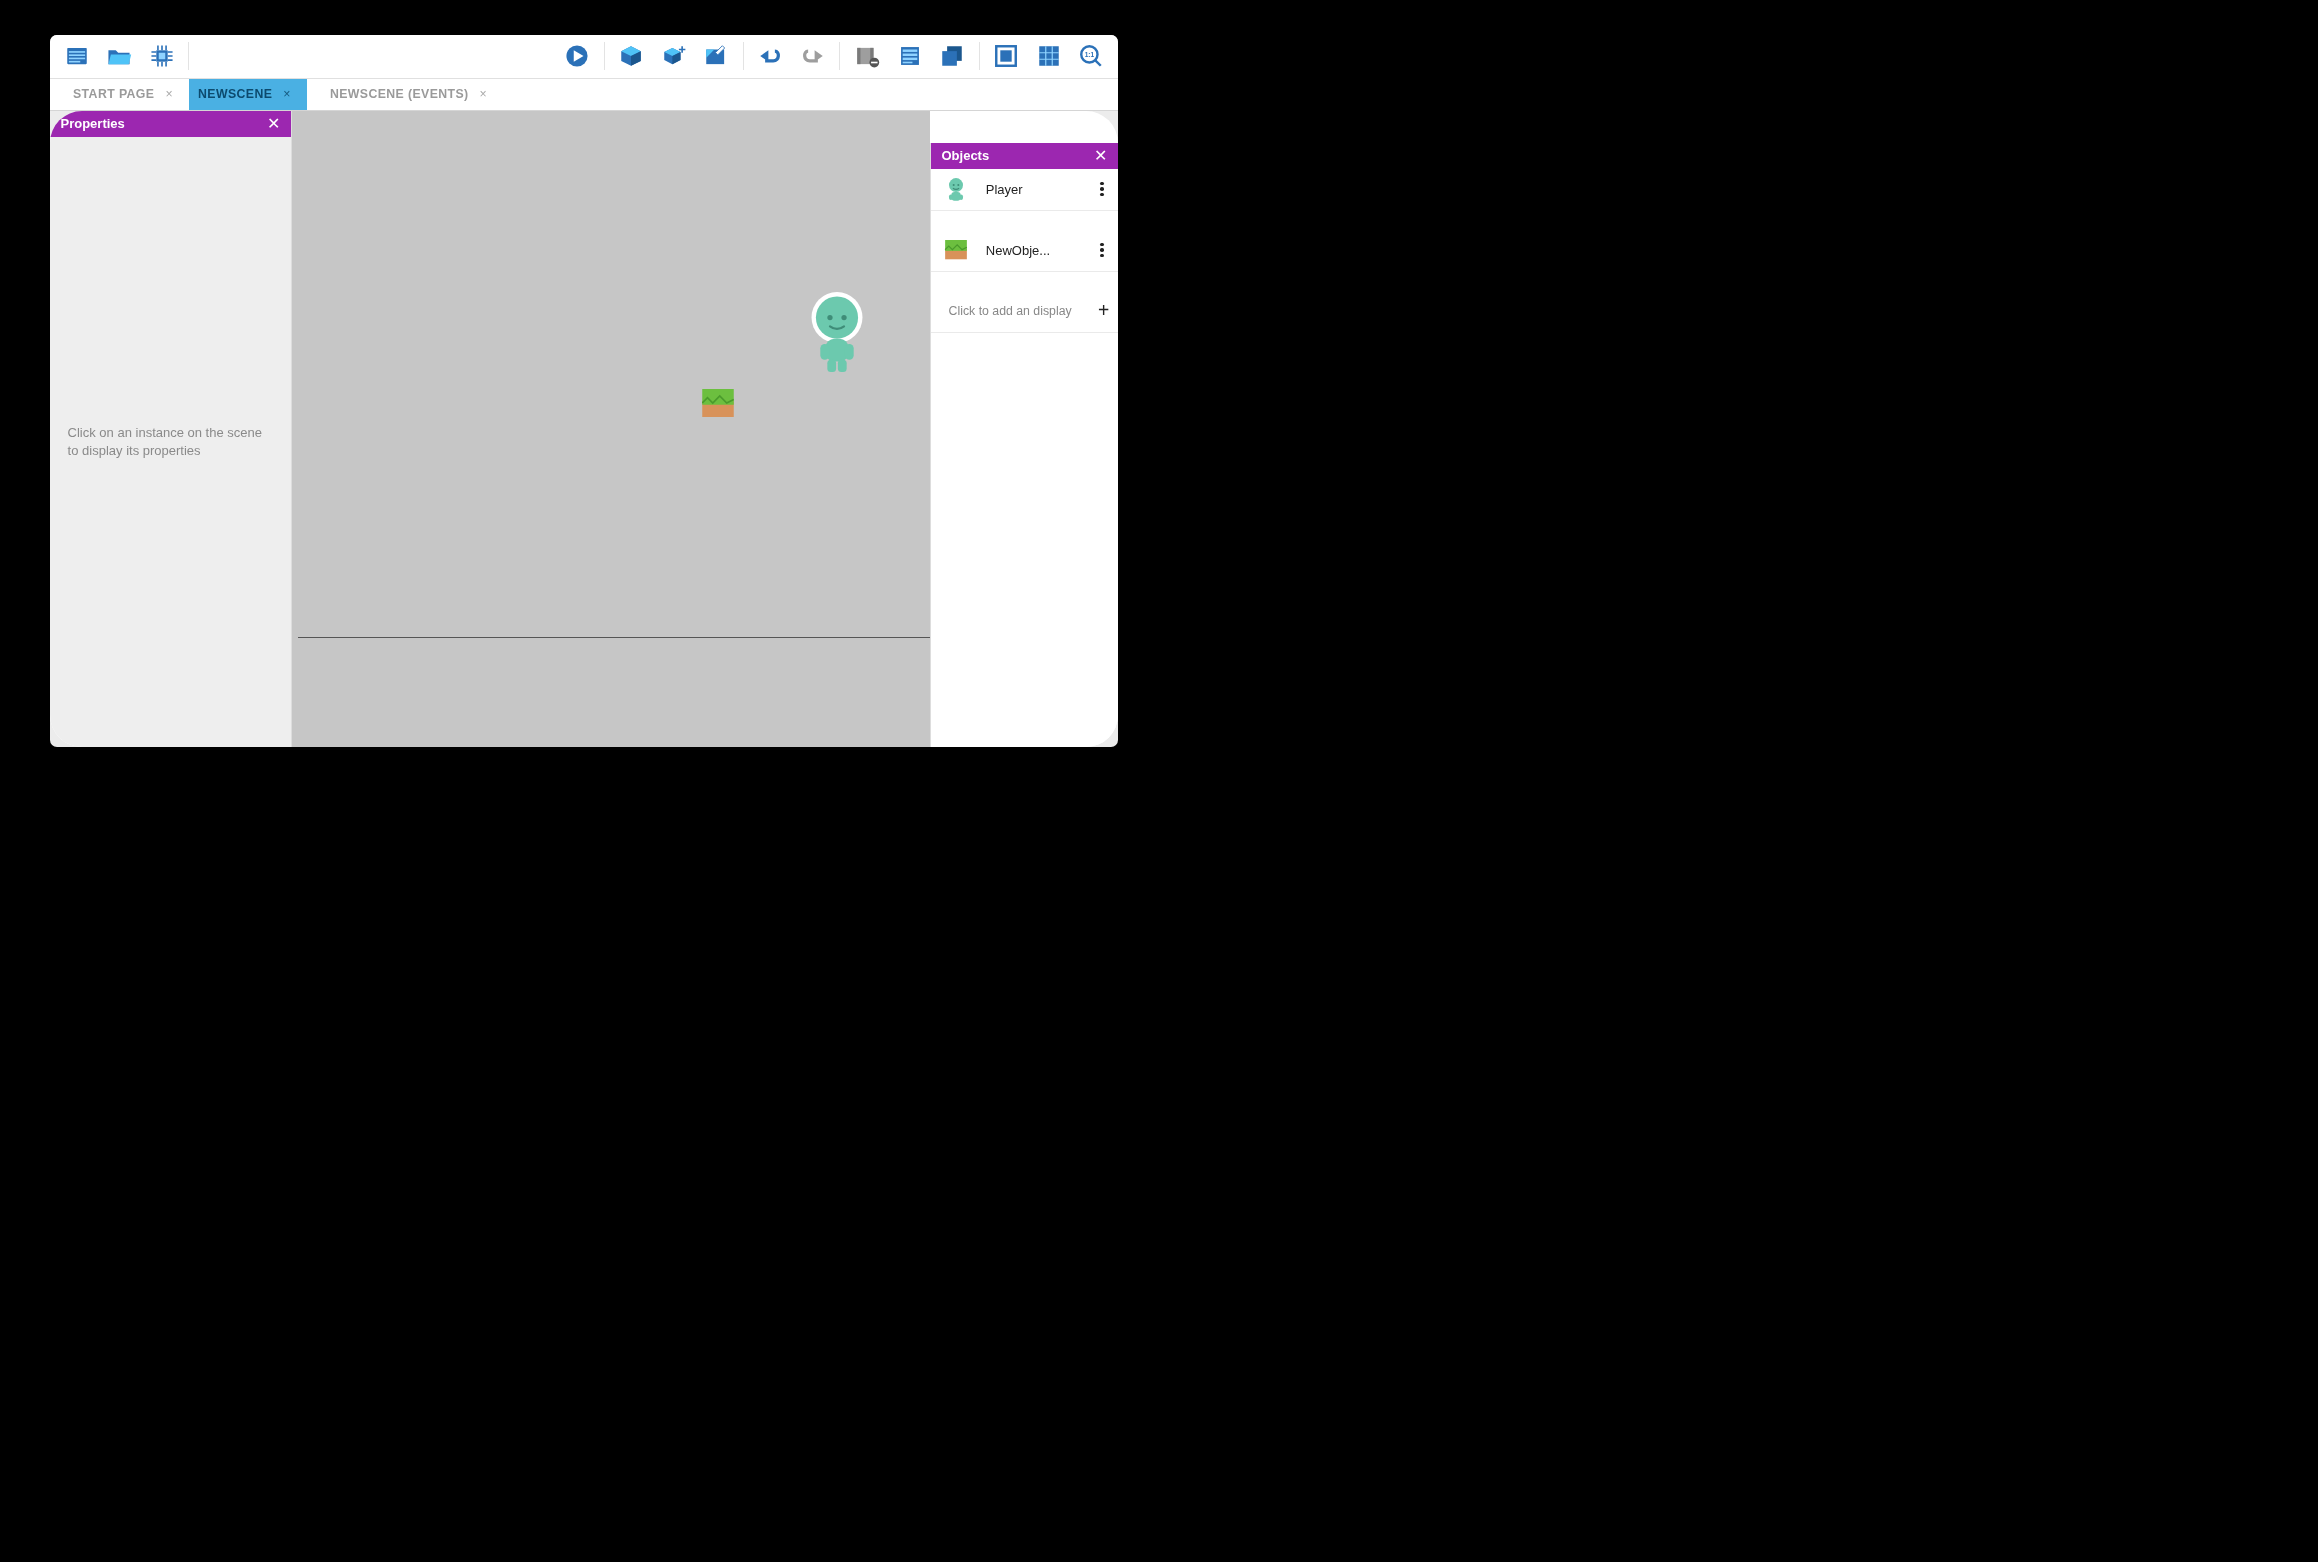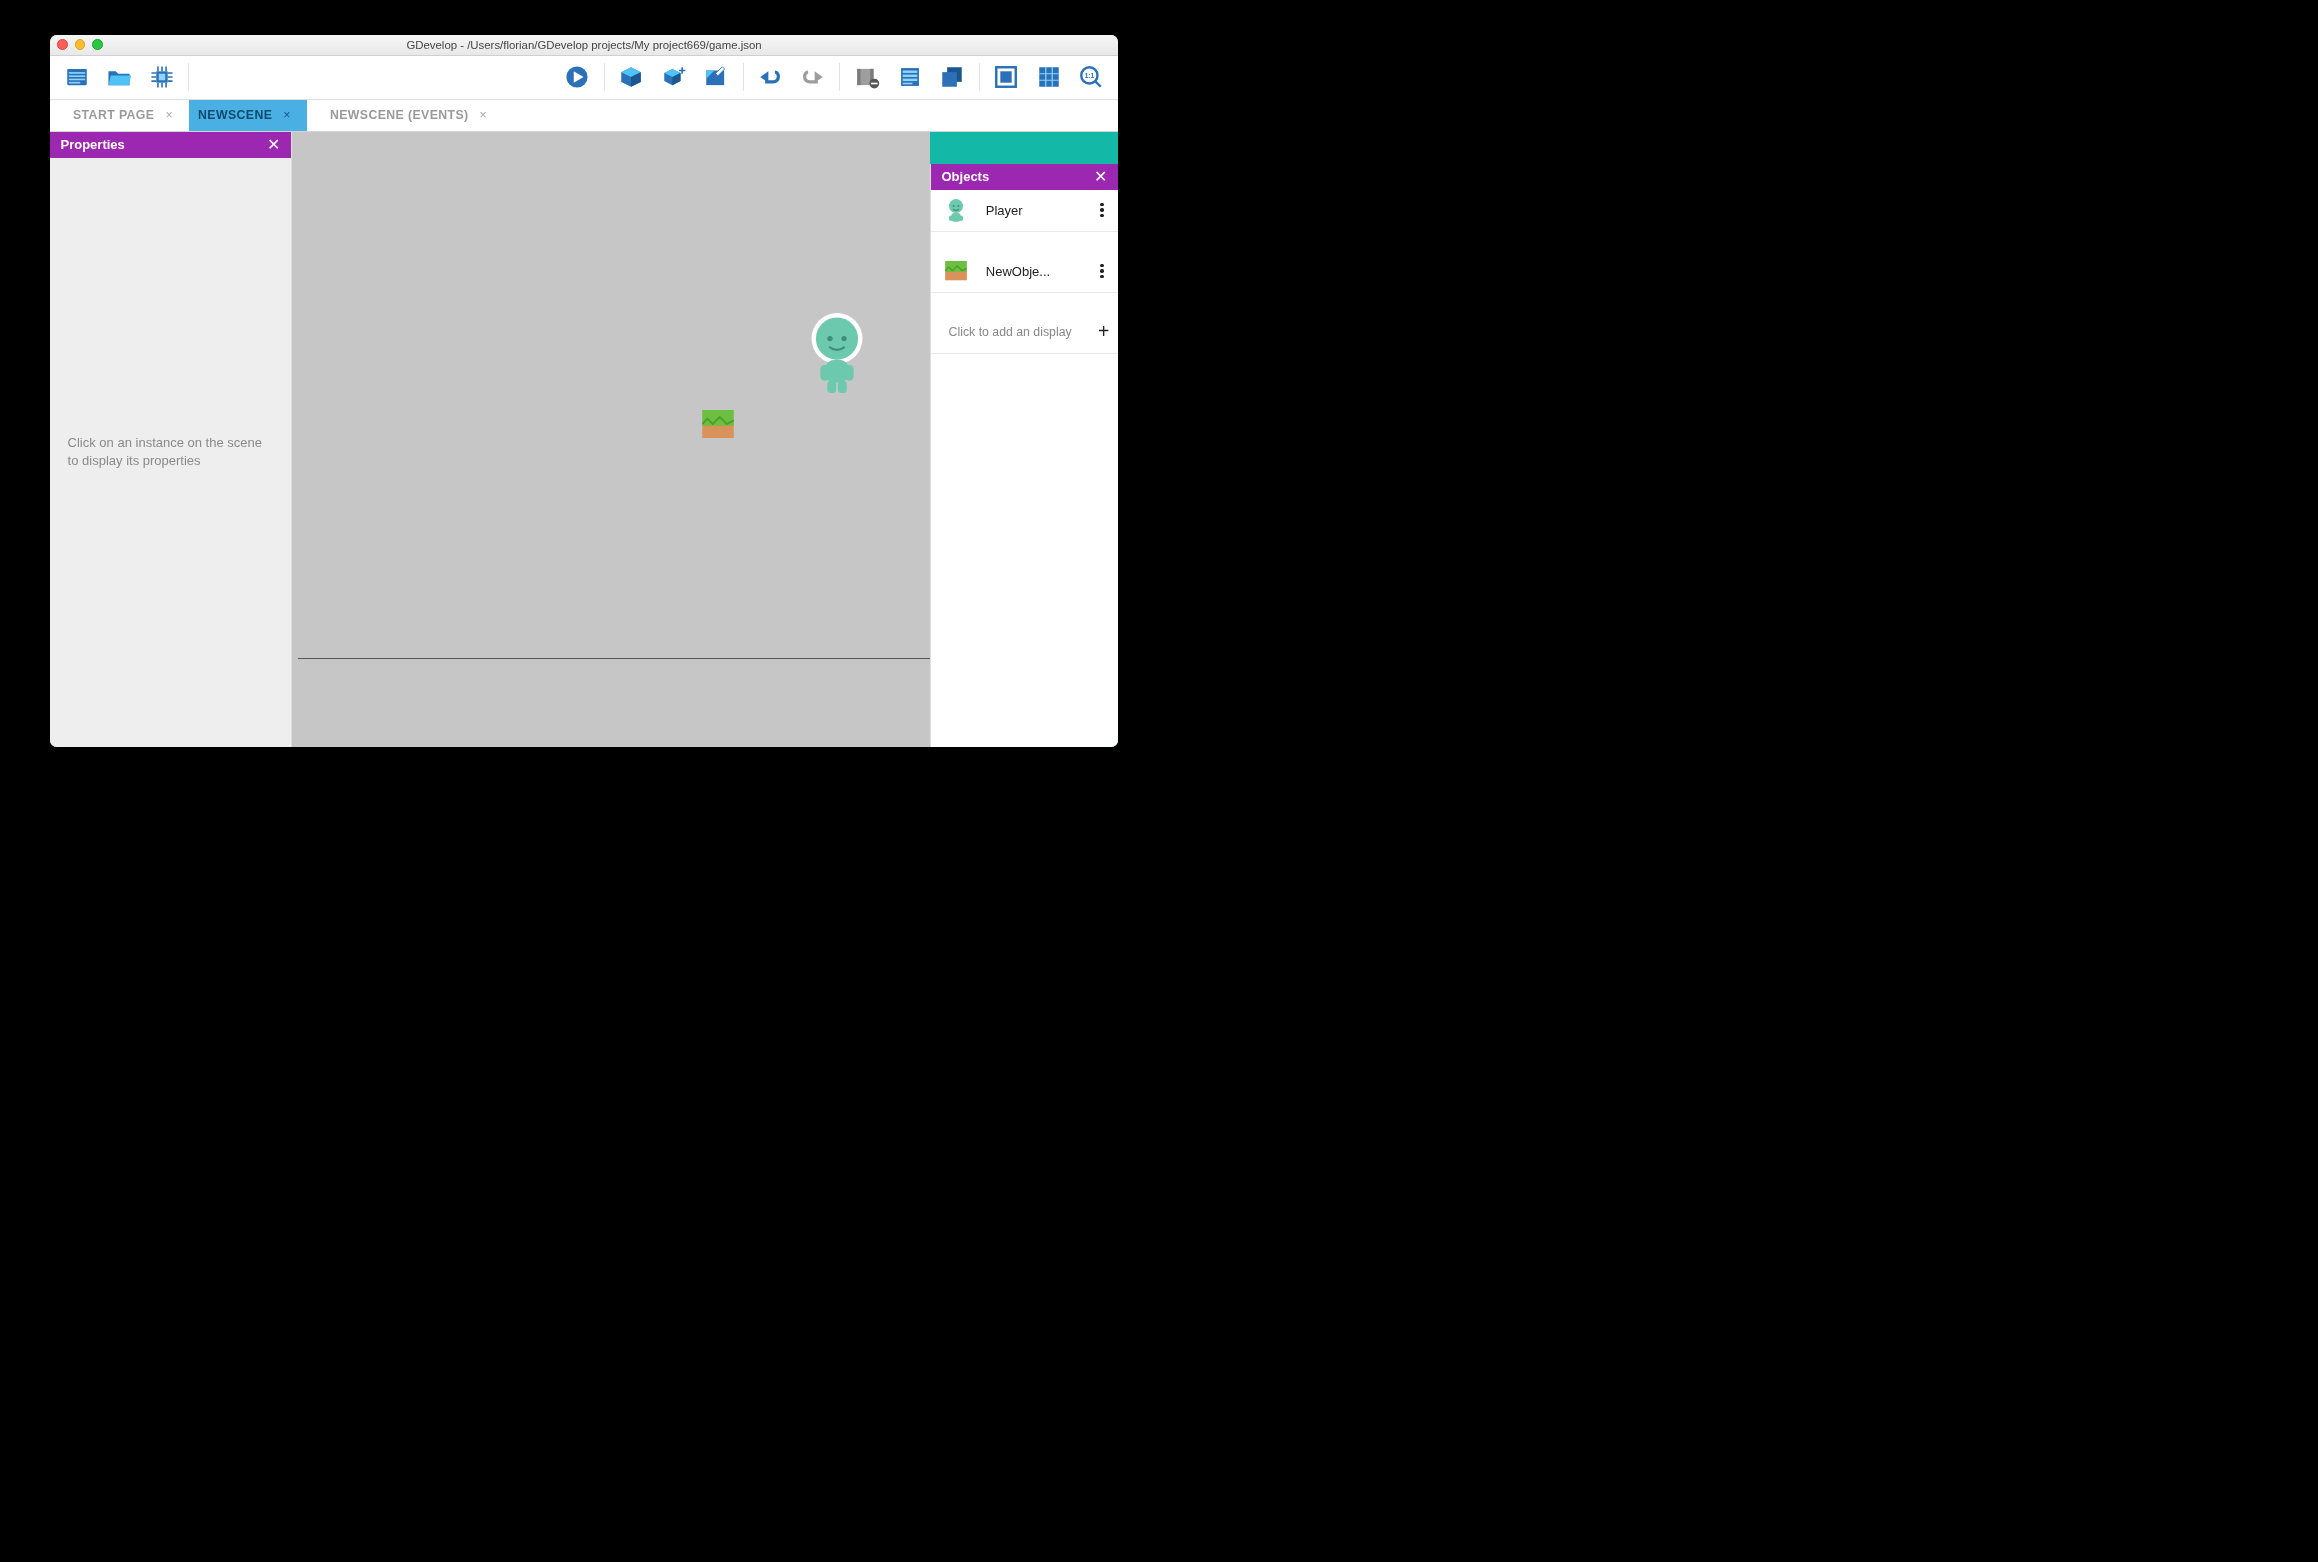--- a/index.html
+++ b/index.html
@@ -72,22 +72,23 @@
     font-size: 12.3px; font-weight:700; letter-spacing:0.4px;
     color:#9a9a9a;
     position:relative;
   }
   .tab.active { background:#4ab0e3; color:#0c4a6e;padding-left:9px; }
   .tab .x { font-size:12.3px; font-weight:400; color:inherit; opacity:.85; }
 
   .workspace {
     flex:1;
     display:flex;
-    background:#14b8a6;
+    background:#ffffff;
     overflow:hidden;
+    border-radius:32px;
   }
   .panel {
     display:flex; flex-direction:column;
     background:#eee;
   }
   .panel-left { width: 242px; border-right:0.9px solid #ddd; }
   .panel-right { width: 188px; border-left:0.9px solid #ddd; background:#fff;margin-top:32px; }
   .panel-header {
     height: 26px;
     background:#9c27b0;
@@ -138,28 +139,20 @@
   }
 
   
   svg.icon { width:26px; height:26px; }
 </style>
 </head>
 <body>
 
 <div class="window">
 
-  <div class="titlebar">
-    <div class="traffic">
-      <div class="tl red"></div>
-      <div class="tl yellow"></div>
-      <div class="tl green"></div>
-    </div>
-    <div class="titlebar-title">GDevelop - /Users/florian/GDevelop projects/My project669/game.json</div>
-  </div>
 
   <div class="toolbar">
     <div class="group">
       <div class="tbtn">
         <svg class="icon" viewBox="0 0 32 32">
           <rect x="4" y="6" width="24" height="20" rx="1" fill="#2b71b8"></rect>
           <rect x="6" y="10" width="20" height="2" fill="#8fd3ff"></rect>
           <rect x="6" y="14" width="20" height="2" fill="#8fd3ff"></rect>
           <rect x="6" y="18" width="20" height="2" fill="#8fd3ff"></rect>
           <rect x="6" y="22" width="14" height="2" fill="#8fd3ff"></rect>

